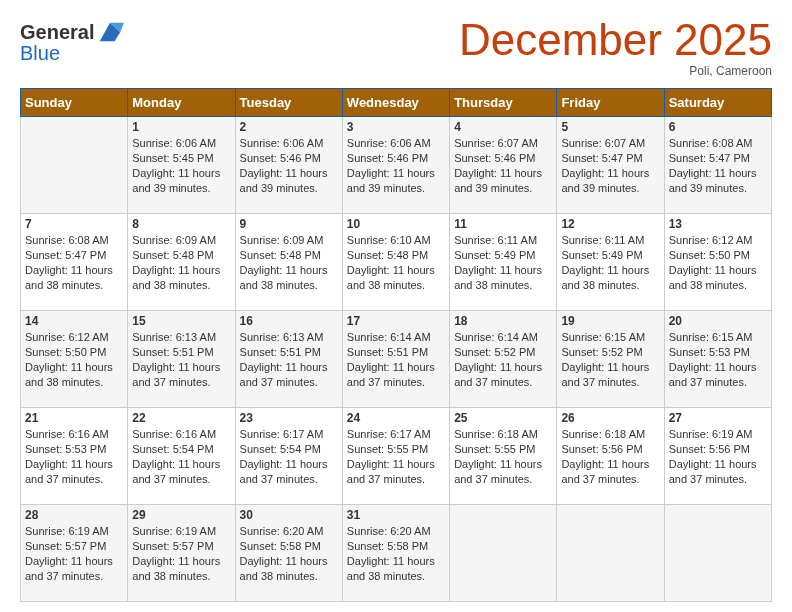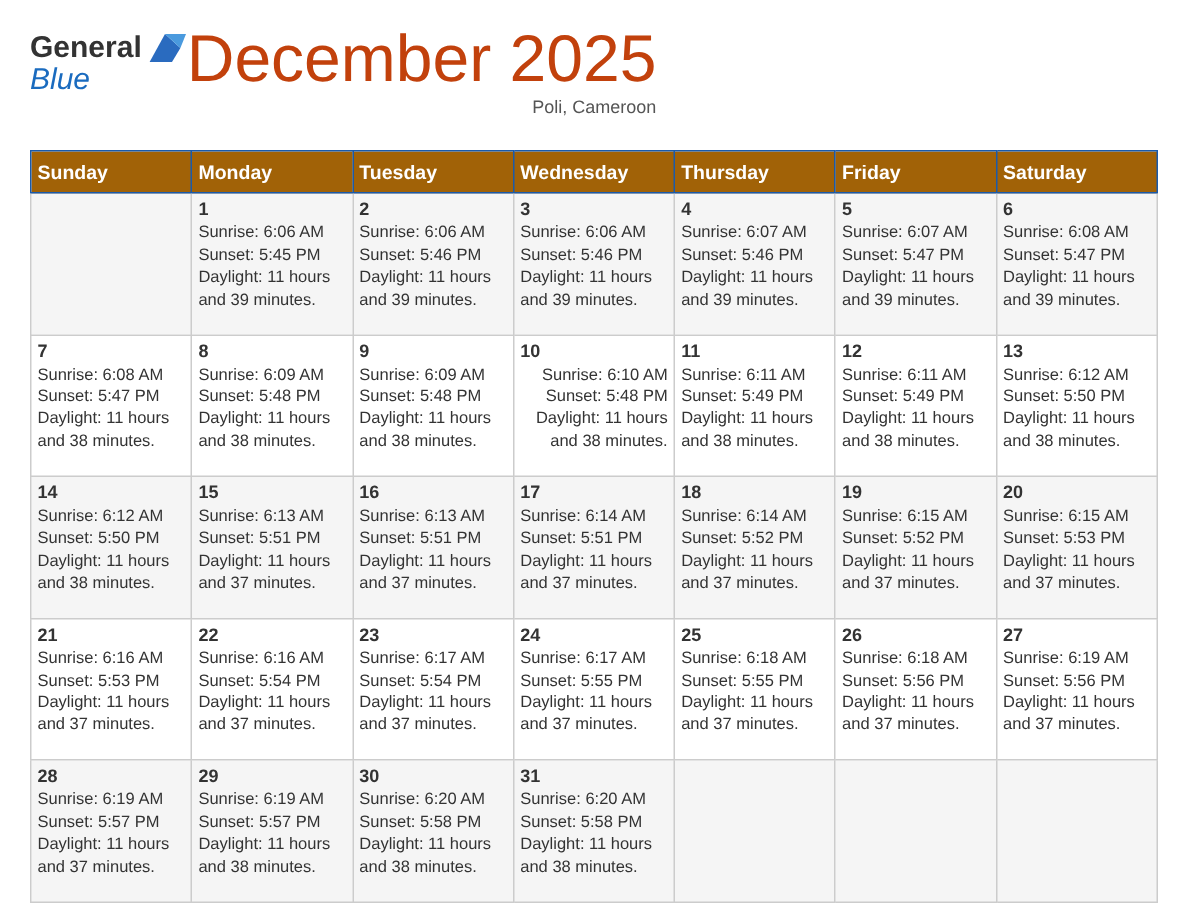--- a/index.html
+++ b/index.html
@@ -12,22 +12,23 @@
     }
     .page {
       width: 792px;
       height: 612px;
       padding: 18px 20px 10px 20px;
       display: flex;
       flex-direction: column;
     }
     .header {
       display: flex;
+      justify-content: space-between;
       align-items: flex-start;
-      margin-bottom: 22px;
+      margin-bottom: 10px;
     }
     .logo-area {
       display: flex;
       flex-direction: column;
       align-items: flex-start;
     }
     .logo-text {
       display: flex;
       align-items: center;
       font-size: 22px;
@@ -103,21 +104,21 @@
 <div class="page">
   <div class="header">
     <div class="logo-area">
       <div class="logo-text">
         <span class="logo-general">General</span>
         <svg class="logo-icon" viewBox="0 0 30 28" xmlns="http://www.w3.org/2000/svg">
           <polygon points="4,24 15,4 26,14 20,24" fill="#2a6bbf"></polygon>
           <polygon points="15,4 26,14 30,4" fill="#4a9ade"></polygon>
         </svg>
       </div>
-      <div style="margin-top:-4px;font-style:italic;">
+      <div style="margin-top:-4px;">
         <span class="logo-blue">Blue</span>
       </div>
     </div>
     <div class="title-area">
       <div class="month-title">December 2025</div>
       <div class="location">Poli, Cameroon</div>
     </div>
   </div>
 
   <table class="calendar">
@@ -195,21 +196,21 @@
           </td>
           <td>
             <span class="day-num">9</span>
             <div class="day-info" style="white-space: pre-line;">Sunrise: 6:09 AM
 Sunset: 5:48 PM
 Daylight: 11 hours
 and 38 minutes.</div>
           </td>
           <td>
             <span class="day-num">10</span>
-            <div class="day-info" style="white-space: pre-line; text-align: right;">Sunrise: 6:10 AM
+            <div class="day-info" style="white-space: pre-line;">Sunrise: 6:10 AM
 Sunset: 5:48 PM
 Daylight: 11 hours
 and 38 minutes.</div>
           </td>
           <td>
             <span class="day-num">11</span>
             <div class="day-info" style="white-space: pre-line;">Sunrise: 6:11 AM
 Sunset: 5:49 PM
 Daylight: 11 hours
 and 38 minutes.</div>

